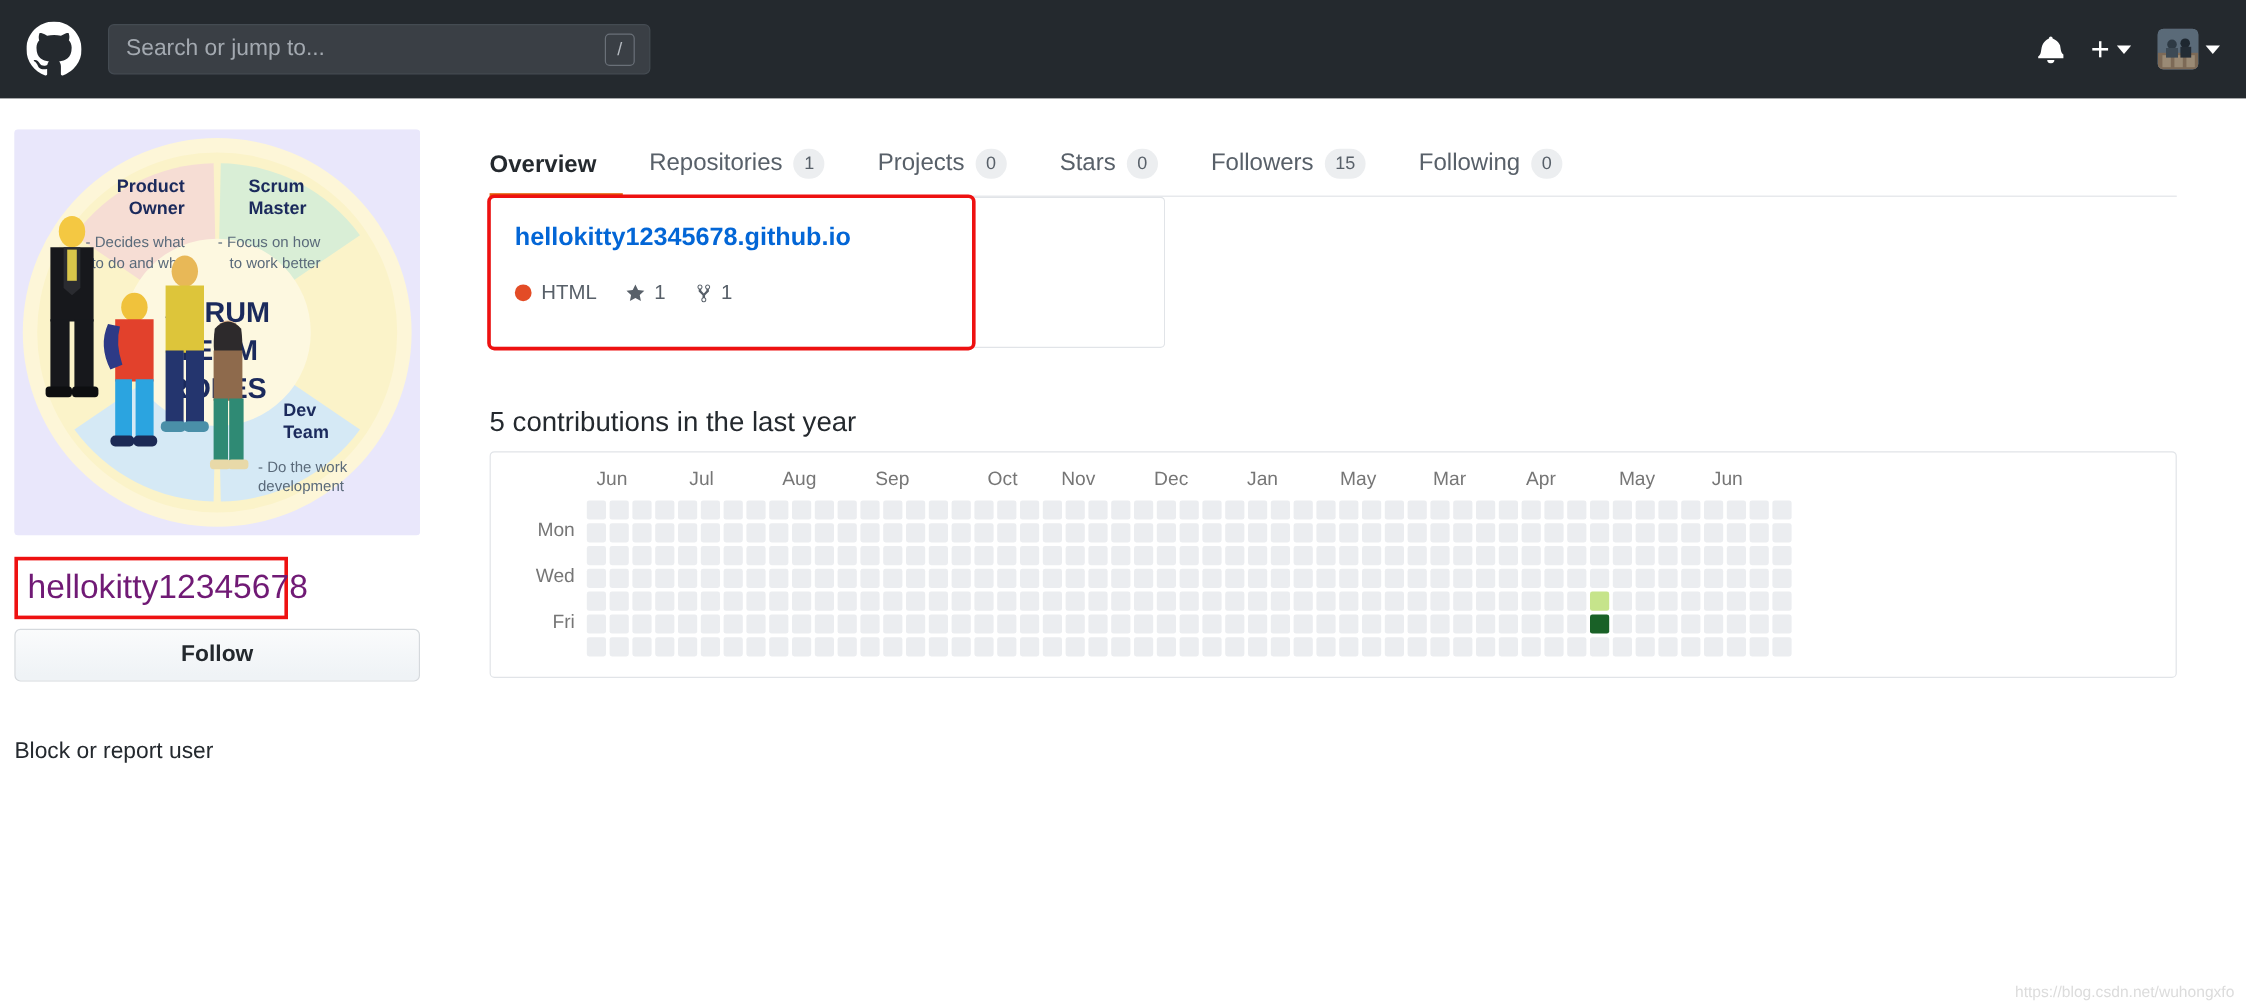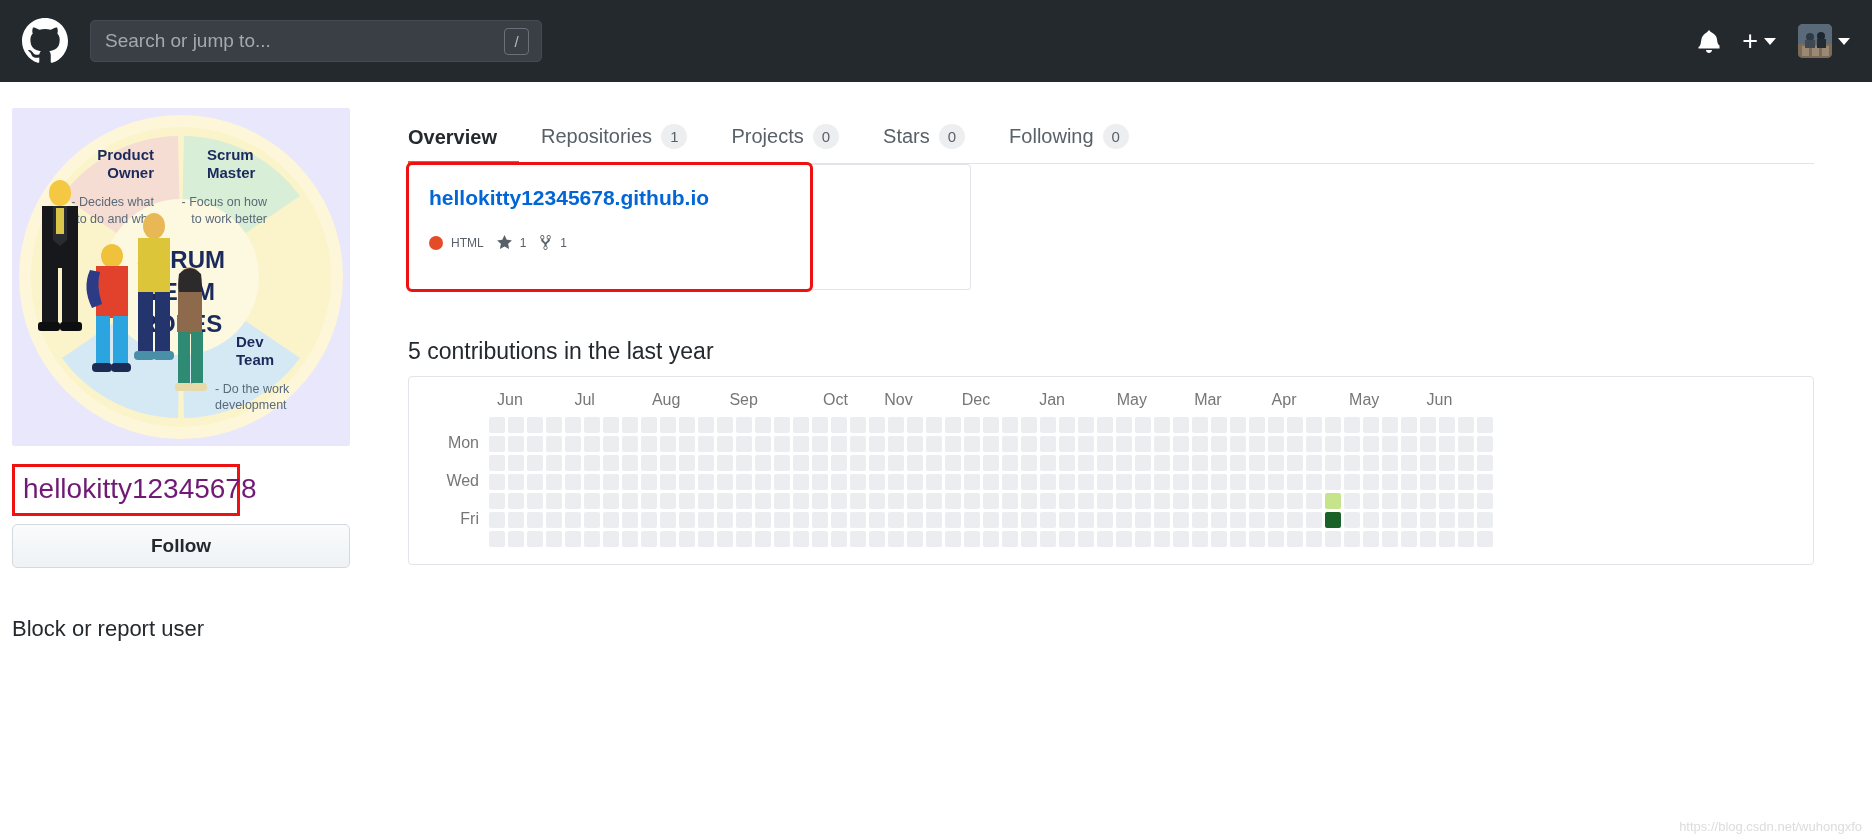--- a/index.html
+++ b/index.html
@@ -131,21 +131,21 @@
     border: 1px solid #d5d9dd;
     border-radius: 5px;
     font-size: 19px;
     font-weight: bold;
     color: #24292e;
     cursor: pointer;
     font-family: "Liberation Sans", sans-serif;
   }
   .block-report {
     margin-top: 48px;
-    font-size: 22px;
+    font-size: 19px;
     color: #24292e;
     cursor: pointer;
     text-decoration: none;
     display: inline-block;
   }
 
   
   .main { flex: 1 1 auto; padding: 26px 58px 0 52px; min-width: 0; }
 
   .tabs {
@@ -205,23 +205,23 @@
   .repo-name {
     color: #0366d6;
     font-size: 21px;
     font-weight: bold;
     text-decoration: none;
     cursor: pointer;
   }
   .repo-meta {
     display: flex;
     align-items: center;
-    gap: 12px;
+    gap: 24px;
     margin-top: 24px;
-    font-size: 12px;
+    font-size: 17px;
     color: #586069;
   }
   .repo-lang { display: flex; align-items: center; gap: 8px; }
   .lang-dot { width: 14px; height: 14px; border-radius: 50%; display: inline-block; }
   .repo-stat { display: flex; align-items: center; gap: 7px; color: #586069; cursor: pointer; }
 
   .repo-card-empty {
     width: 160px;
     height: 126px;
     border: 1px solid #e1e4e8;
@@ -449,20 +449,24 @@
         <span>Repositories</span>
         <span class="tab-badge">1</span>
       </div>
       <div class="tab">
         <span>Projects</span>
         <span class="tab-badge">0</span>
       </div>
       <div class="tab">
         <span>Stars</span>
         <span class="tab-badge">0</span>
+      </div>
+      <div class="tab">
+        <span>Followers</span>
+        <span class="tab-badge">15</span>
       </div>
       <div class="tab">
         <span>Following</span>
         <span class="tab-badge">0</span>
       </div>
     </nav>
 
 
     <div class="repo-grid">
       <div class="repo-card highlighted">

